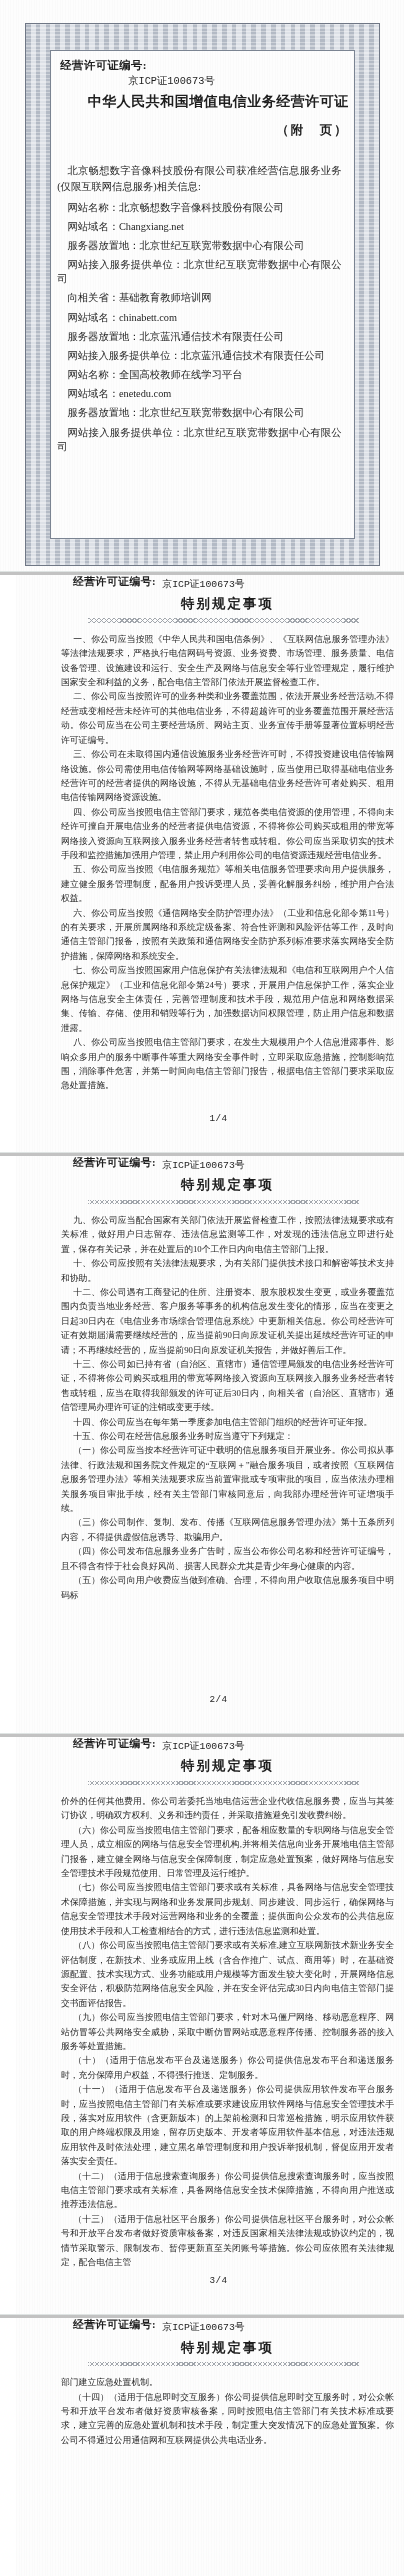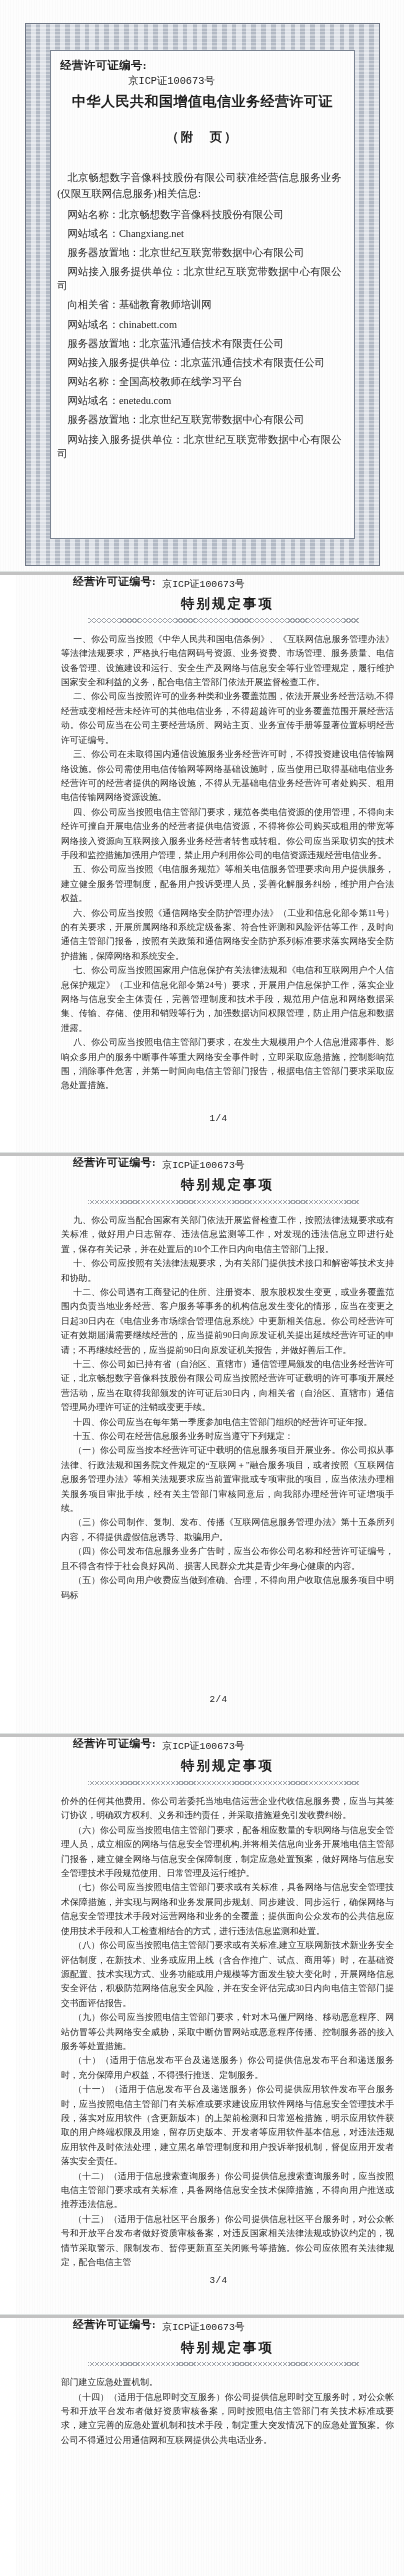--- a/index.html
+++ b/index.html
@@ -42,22 +42,22 @@
     position:relative;width:100%;height:100%;
     box-sizing:border-box;
     background:
       repeating-linear-gradient(90deg, rgba(0,0,0,0.012) 0 1px, rgba(255,255,255,0) 1px 2.6px),
       #fdfdfd;
     border:0.5px solid #7b8492;
     padding:3.1px 5.2px 0 5.2px;
   }
   .cert-label{margin:4.1px 0 0 4.1px;font-size:11.3px;font-weight:bold;letter-spacing:0.5px;}
   .cert-number{margin:1px 0 0 72px;font-size:10.3px;font-family:"Liberation Mono","DejaVu Sans Mono",monospace;}
-  .cert-title{margin:5.2px 0 0;text-align:center;font-size:14px;font-weight:bold;letter-spacing:0.5px;}
-  .cert-sub{margin:18px 0 0;text-align:center;font-size:12.4px;font-weight:bold;letter-spacing:2.1px;}
+  .cert-title{margin:5.2px 0 0;text-align:right;font-size:14px;font-weight:bold;letter-spacing:0.5px;}
+  .cert-sub{margin:11px 0 0;text-align:right;font-size:12.4px;font-weight:bold;letter-spacing:2.1px;}
   .cert-intro{margin:24px 7.2px 0 1px;font-size:10.3px;line-height:16px;text-indent:1em;text-align:justify;}
   .cert-fields{margin:4.1px 7.2px 0 1px;}
   .cert-field{margin:5.2px 0 0;font-size:10.3px;line-height:14px;text-indent:1em;text-align:justify;}
 
   
   .reg-page{height:577px;margin-left:16px;}
   .reg-page.last{height:554px;}
   .reg-head{margin-left:57px;white-space:nowrap;}
   .reg-label{font-size:10.8px;font-weight:bold;letter-spacing:0.5px;}
   .reg-number{font-size:9.8px;margin-left:4.1px;position:relative;top:1.5px;font-family:"Liberation Mono","DejaVu Sans Mono",monospace;}
@@ -138,21 +138,21 @@
     <div class="reg-head">
       <span class="reg-label">经营许可证编号:</span>
       <span class="reg-number">京ICP证100673号</span>
     </div>
     <div class="reg-title">特别规定事项</div>
     <div class="zigzag"></div>
     <div class="reg-body">
       <p>九、你公司应当配合国家有关部门依法开展监督检查工作，按照法律法规要求或有关标准，做好用户日志留存、违法信息监测等工作，对发现的违法信息立即进行处置，保存有关记录，并在处置后的10个工作日内向电信主管部门上报。</p>
       <p>十、你公司应按照有关法律法规要求，为有关部门提供技术接口和解密等技术支持和协助。</p>
       <p>十二、你公司遇有工商登记的住所、注册资本、股东股权发生变更，或业务覆盖范围内负责当地业务经营、客户服务等事务的机构信息发生变化的情形，应当在变更之日起30日内在《电信业务市场综合管理信息系统》中更新相关信息。你公司经营许可证有效期届满需要继续经营的，应当提前90日向原发证机关提出延续经营许可证的申请；不再继续经营的，应当提前90日向原发证机关报告，并做好善后工作。</p>
-      <p>十三、你公司如已持有省（自治区、直辖市）通信管理局颁发的电信业务经营许可证，北京畅想数字音像科技股份有限公司应当按照经营许可证载明的许可事项开展经营活动，应当在取得我部颁发的许可证后30日内，向相关省（自治区、直辖市）通信管理局办理许可证的注销或变更手续。</p>
+      <p>十三、你公司如已持有省（自治区、直辖市）通信管理局颁发的电信业务经营许可证，不得将你公司购买或租用的带宽等网络接入资源向互联网接入服务业务经营者转售或转租，应当在取得我部颁发的许可证后30日内，向相关省（自治区、直辖市）通信管理局办理许可证的注销或变更手续。</p>
       <p>十四、你公司应当在每年第一季度参加电信主管部门组织的经营许可证年报。</p>
       <p>十五、你公司在经营信息服务业务时应当遵守下列规定：</p>
       <p>（一）你公司应当按本经营许可证中载明的信息服务项目开展业务。你公司拟从事法律、行政法规和国务院文件规定的“互联网＋”融合服务项目，或者按照《互联网信息服务管理办法》等相关法规要求应当前置审批或专项审批的项目，应当依法办理相关服务项目审批手续，经有关主管部门审核同意后，向我部办理经营许可证增项手续。</p>
       <p>（三）你公司制作、复制、发布、传播《互联网信息服务管理办法》第十五条所列内容，不得提供虚假信息诱导、欺骗用户。</p>
       <p>（四）你公司发布信息服务业务广告时，应当公布你公司名称和经营许可证编号，且不得含有悖于社会良好风尚、损害人民群众尤其是青少年身心健康的内容。</p>
       <p>（五）你公司向用户收费应当做到准确、合理，不得向用户收取信息服务项目中明码标</p>
     </div>
     <div class="page-footer">2/4</div>
   </section>
 

